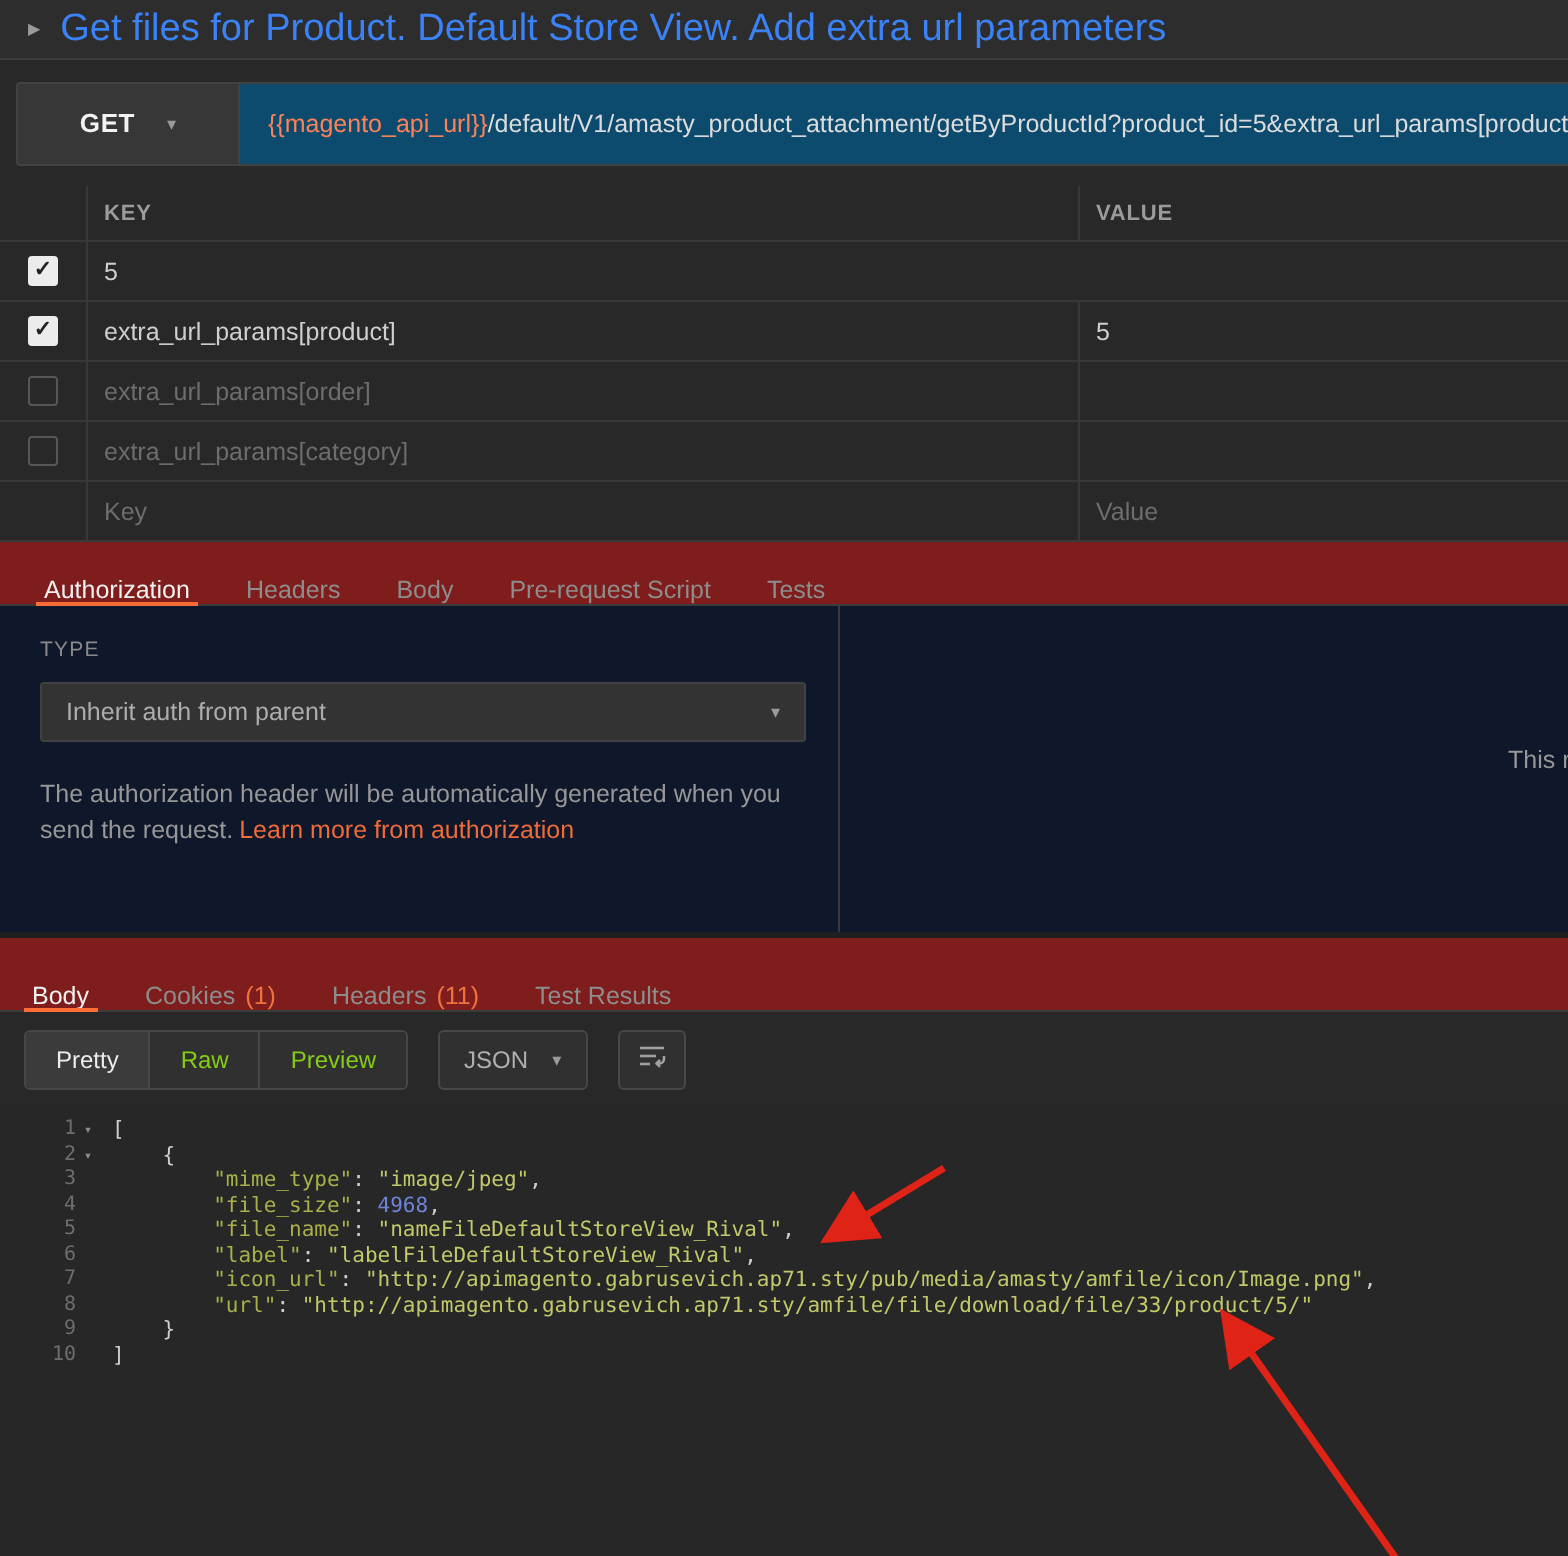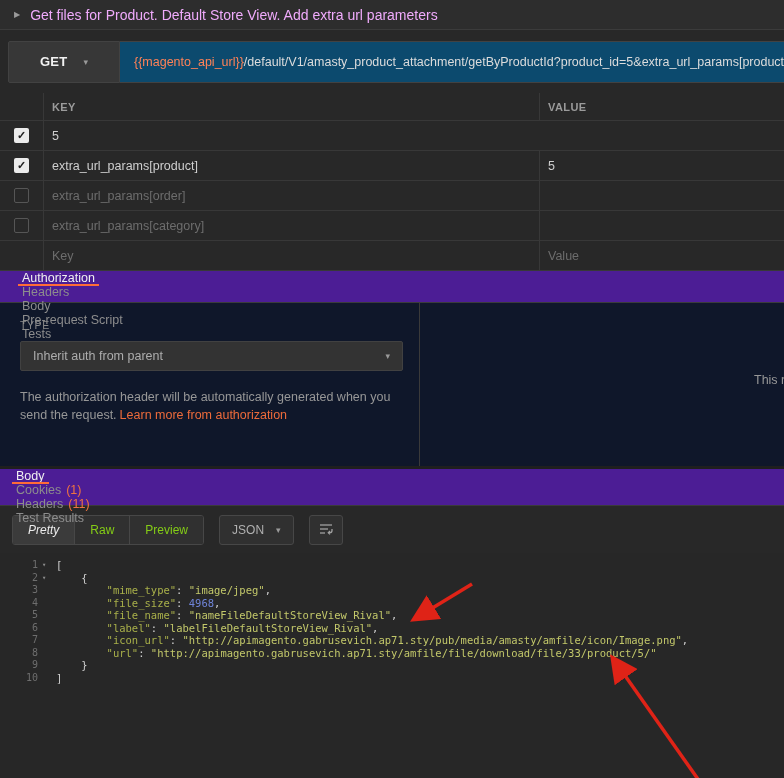--- a/index.html
+++ b/index.html
@@ -9,21 +9,21 @@
     font-family:"Liberation Sans", sans-serif;
     color:#ddd;
     position:relative;
     overflow:hidden;
   }
 
   
   #req-name-bar { height:30px; background:#2d2d2d; border-bottom:1px solid #3b3b3b;
     display:flex; align-items:center; padding:0 14px; gap:10px; }
   .disclosure { color:#9a9a9a; font-size:8px; }
-  .req-title { font-size:14px; color:#f0abfc; }
+  .req-title { font-size:19px; color:#3b82f6; }
 
   
   #req-bar { height:63px; background:#282828; display:flex; align-items:center; padding:0 0 0 8px; }
   .method-btn { width:112px; height:42px; background:#373737; border:1px solid #424242;
     border-radius:2px 0 0 2px; display:flex; align-items:center; justify-content:center; gap:16px; cursor:pointer; }
   .method-label { font-size:13px; font-weight:700; color:#f2f2f2; letter-spacing:.3px; }
   .caret { color:#9a9a9a; font-size:9px; }
   .url-field { flex:1; height:42px; background:#0c4a6e; border:1px solid #424242; border-left:none; border-right:none;
     display:flex; align-items:center; padding:0 14px; overflow:hidden; white-space:nowrap; font-size:12.5px; }
   .url-var { color:#ff8257; }
@@ -38,21 +38,21 @@
   .col-value { flex:1; display:flex; align-items:center; padding:0 8px; font-size:12.5px; }
   .hdr { font-size:11px; color:#9b9b9b; font-weight:700; letter-spacing:.4px; }
   .cb { width:15px; height:15px; border-radius:2px; cursor:pointer; }
   .cb.on { background:#ececec; color:#222; font-size:11px; line-height:15px; text-align:center; font-weight:700; }
   .cb.off { border:1px solid #565656; background:transparent; }
   .key-txt, .val-txt { color:#cfcfcf; }
   .p-row.disabled .key-txt, .p-row.disabled .val-txt { color:#6d6d6d; }
   .placeholder { color:#6d6d6d; }
 
   
-  .tabs { display:flex; align-items:flex-start; border-bottom:1px solid #3b3b3b; background:#4c1d95;flex-direction:column; }
+  .tabs { display:flex; align-items:flex-end; border-bottom:1px solid #3b3b3b; background:#7f1d1d; }
   #req-tabs { height:32px; padding-left:8px; }
   #resp-tabs { height:40px; padding-left:2px; border-top:3px solid #1f1f1f; }
   .tab { display:flex; align-items:center; padding:0 14px; font-size:12.5px; color:#8d8d8d; position:relative; cursor:pointer; gap:5px; }
   .tab.active { color:#f0f0f0; }
   .tab.active::after { content:""; position:absolute; left:10px; right:10px; bottom:-1px; height:2px; background:#ff6c37; }
   .count { color:#ef7340; }
 
   
   #auth-section { height:163px; display:flex; background:#0f172a; }
   .auth-left { width:420px; flex:none; border-right:1px solid #3a3a3a; padding:16px 0 0 20px; }
@@ -62,21 +62,21 @@
   .auth-help { margin-top:17px; font-size:12.5px; color:#979797; line-height:18px; width:392px; }
   .auth-link { color:#ee6b3b; cursor:pointer; margin-left:3px; }
   .auth-right { flex:1; position:relative; overflow:hidden; }
   .right-text { position:absolute; left:334px; top:70px; font-size:12.5px; color:#979797; white-space:nowrap; }
 
   
   #resp-toolbar { height:47px; display:flex; align-items:center; padding:0 12px; background:#282828; }
   .seg { display:flex; border:1px solid #474747; border-radius:3px; overflow:hidden; }
   .seg-btn { padding:7px 15px; font-size:12px; color:#84cc16; background:#303030; border-right:1px solid #474747; cursor:pointer; }
   .seg-btn:last-child { border-right:none; }
-  .seg-btn.active { color:#ececec; background:#3b3b3b;font-style:italic; }
+  .seg-btn.active { color:#ececec; background:#3b3b3b; }
   .lang-btn { margin-left:15px; border:1px solid #474747; border-radius:3px; background:#303030;
     padding:7px 12px; display:flex; gap:12px; align-items:center; font-size:12px; color:#b0b0b0; cursor:pointer; }
   .icon-btn { margin-left:15px; border:1px solid #474747; border-radius:3px; background:#303030;
     width:34px; height:30px; display:flex; align-items:center; justify-content:center; cursor:pointer; }
 
   
   #editor { height:225px; background:#272727; padding-top:6px;
     font-family:"DejaVu Sans Mono", monospace; overflow:hidden; }
   .cl { display:flex; height:12.5px; line-height:12.5px; font-size:10.5px; }
   .gut { width:50px; flex:none; display:flex; }

